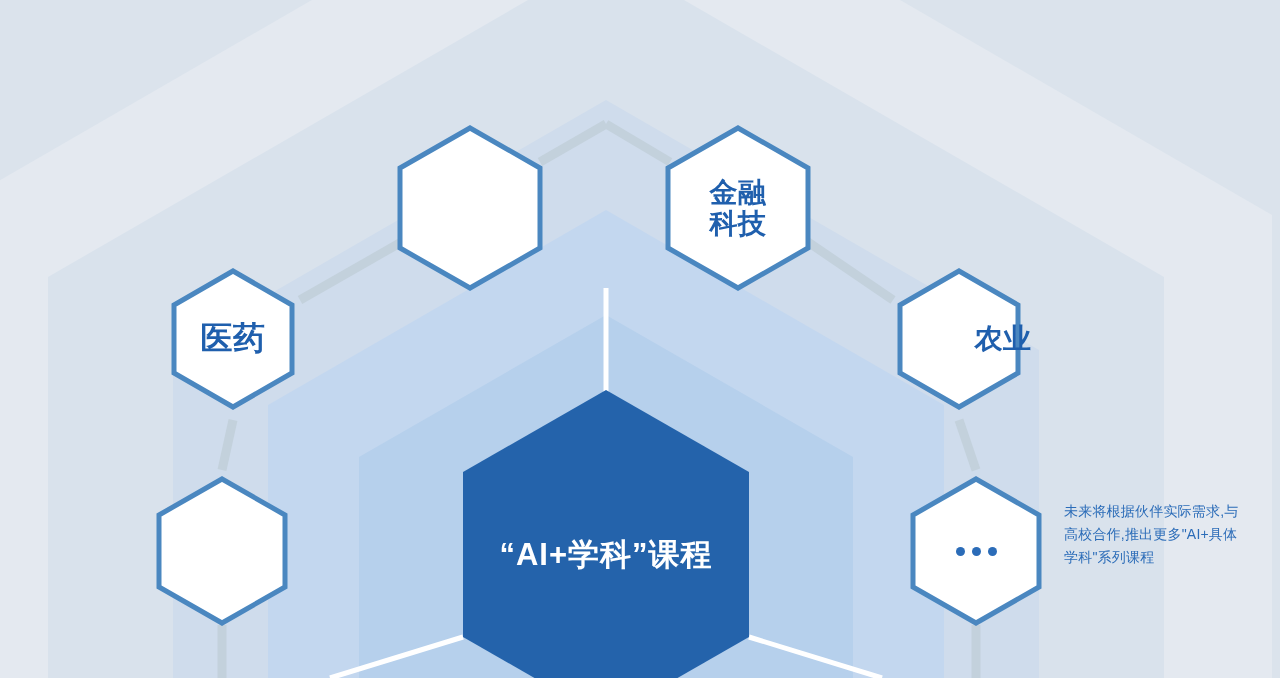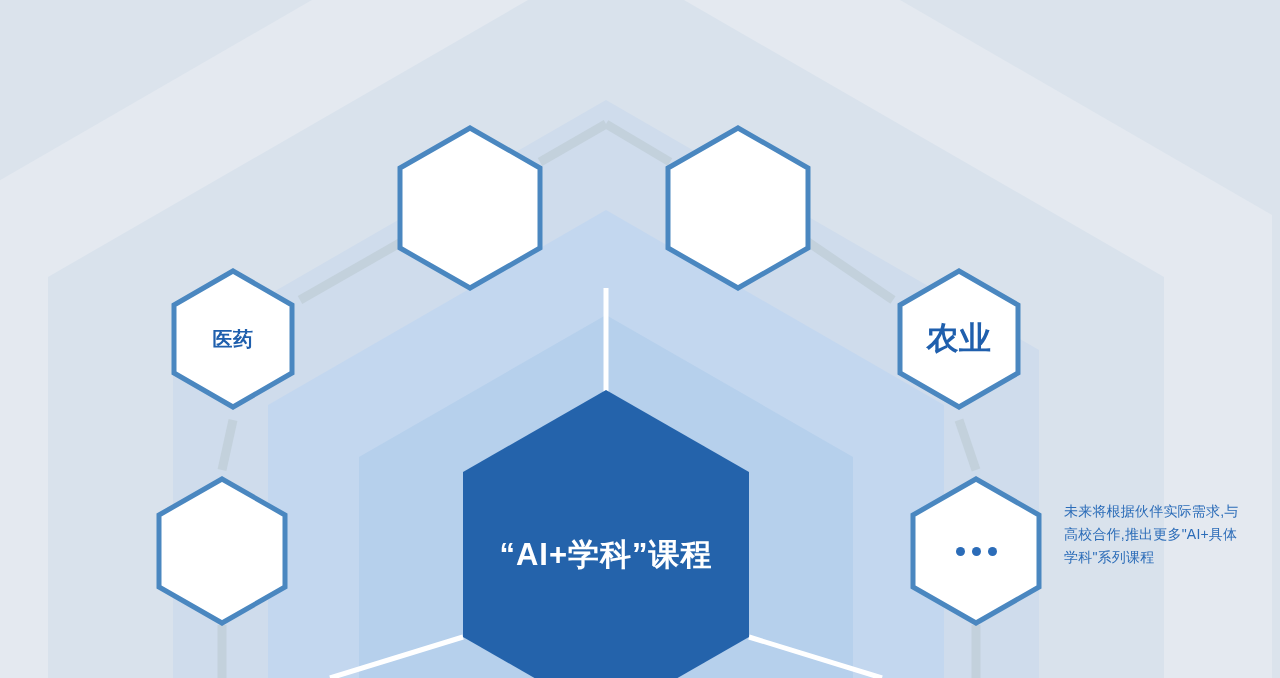--- a/index.html
+++ b/index.html
@@ -104,25 +104,27 @@
         <polygon points="222,479 285,515 285,587 222,623 159,587 159,515"></polygon>
         <polygon points="976,479 1039,515 1039,587 976,623 913,587 913,515"></polygon>
       </g>
     </g>
   </svg>
 
   <div id="nodes">
 
     <div class="center-label" style="left:463px;top:390px;width:286px;height:329px;">“AI+学科”课程</div>
 
-    <div class="hex-label" style="left:174px;top:271px;width:118px;height:136px;font-size:20px;">医药</div>
+    <div class="hex-label" style="left:174px;top:271px;width:118px;height:136px;font-size:32px;">医药</div>
 
 
+    <div class="hex-label" style="left:668px;top:128px;width:140px;height:160px;font-size:28px;">金融
+科技</div>
 
-    <div class="hex-label" style="left:900px;top:271px;width:118px;height:136px;font-size:32px;text-align:center;">农业</div>
+    <div class="hex-label" style="left:944px;top:271px;width:118px;height:136px;font-size:28px;text-align:center;">农业</div>
 
 
     <div class="dots" style="left:913px;top:479px;width:126px;height:144px;">
       <i></i>
       <i></i>
       <i></i>
     </div>
 
     <div class="note">未来将根据伙伴实际需求,与高校合作,推出更多"AI+具体学科"系列课程</div>
   </div>

